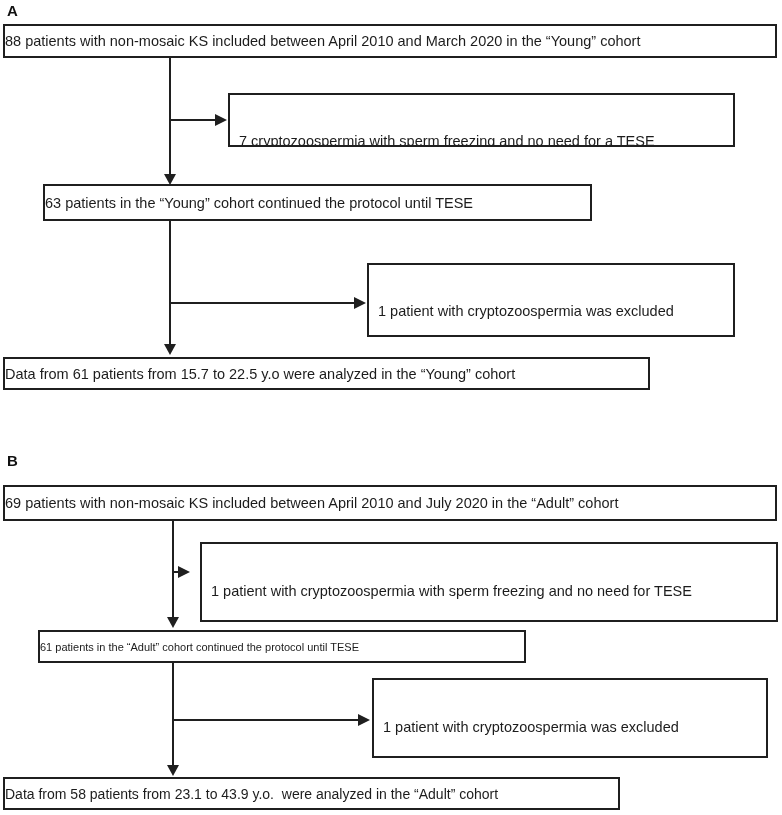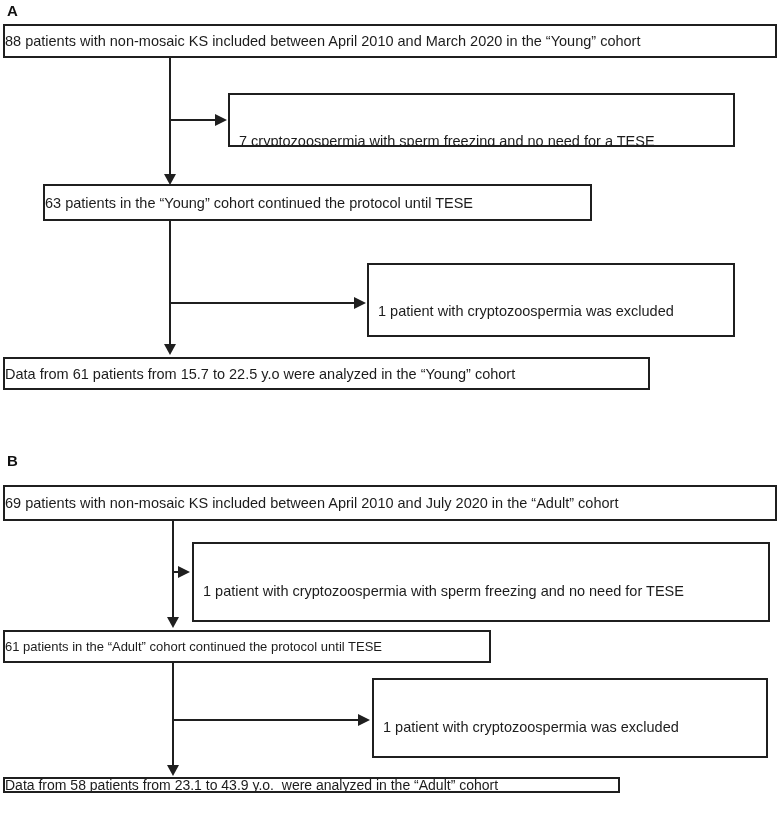--- a/index.html
+++ b/index.html
@@ -35,21 +35,21 @@
     display: flex;
     align-items: center;
   }
   .box.multi {
     padding: 3px 9px;
   }
   .box.multi .line { display: block; }
   .lh23 .line { line-height: 23px; }
   .lh22 .line { line-height: 22.5px; }
   .lh24 .line { line-height: 24.5px; }
-  .fs13 { font-size: 13px; }
+  .fs13 { font-size: 11px; margin-left: 35px; }
   .fs14 { font-size: 14px; }
   #connectors {
     position: absolute;
     left: 0;
     top: 0;
     width: 782px;
     height: 815px;
     pointer-events: none;
   }
   #connectors line {
@@ -103,29 +103,29 @@
     
     
   </div>
 
   <div class="box single" style="left:3px; top:357px; width:647px; height:33px;">Data from 61 patients from 15.7 to 22.5 y.o were analyzed in the “Young” cohort</div>
 
   <div class="panel-label" style="left:7px; top:452px;">B</div>
 
   <div class="box single" style="left:3px; top:485px; width:774px; height:36px;">69 patients with non-mosaic KS included between April 2010 and July 2020 in the “Adult” cohort</div>
 
-  <div class="box multi lh24" style="left:192px; top:542px; width:578px; height:80px;">
+  <div class="box multi lh24" style="left:200px; top:542px; width:578px; height:80px;">
     <span class="line">1 patient with cryptozoospermia with sperm freezing and no need for TESE</span>
     
     
   </div>
 
   <div class="box single fs13" style="left:3px; top:630px; width:488px; height:33px;">61 patients in the “Adult” cohort continued the protocol until TESE</div>
 
   <div class="box multi lh24" style="left:372px; top:678px; width:396px; height:80px;">
     <span class="line">1 patient with cryptozoospermia was excluded</span>
     
     
   </div>
 
-  <div class="box single fs14" style="left:3px; top:777px; width:617px; height:16px;">Data from 58 patients from 23.1 to 43.9 y.o.  were analyzed in the “Adult” cohort</div>
+  <div class="box single fs14" style="left:3px; top:777px; width:617px; height:33px;">Data from 58 patients from 23.1 to 43.9 y.o.  were analyzed in the “Adult” cohort</div>
 
 </div>
 
 </body></html>

